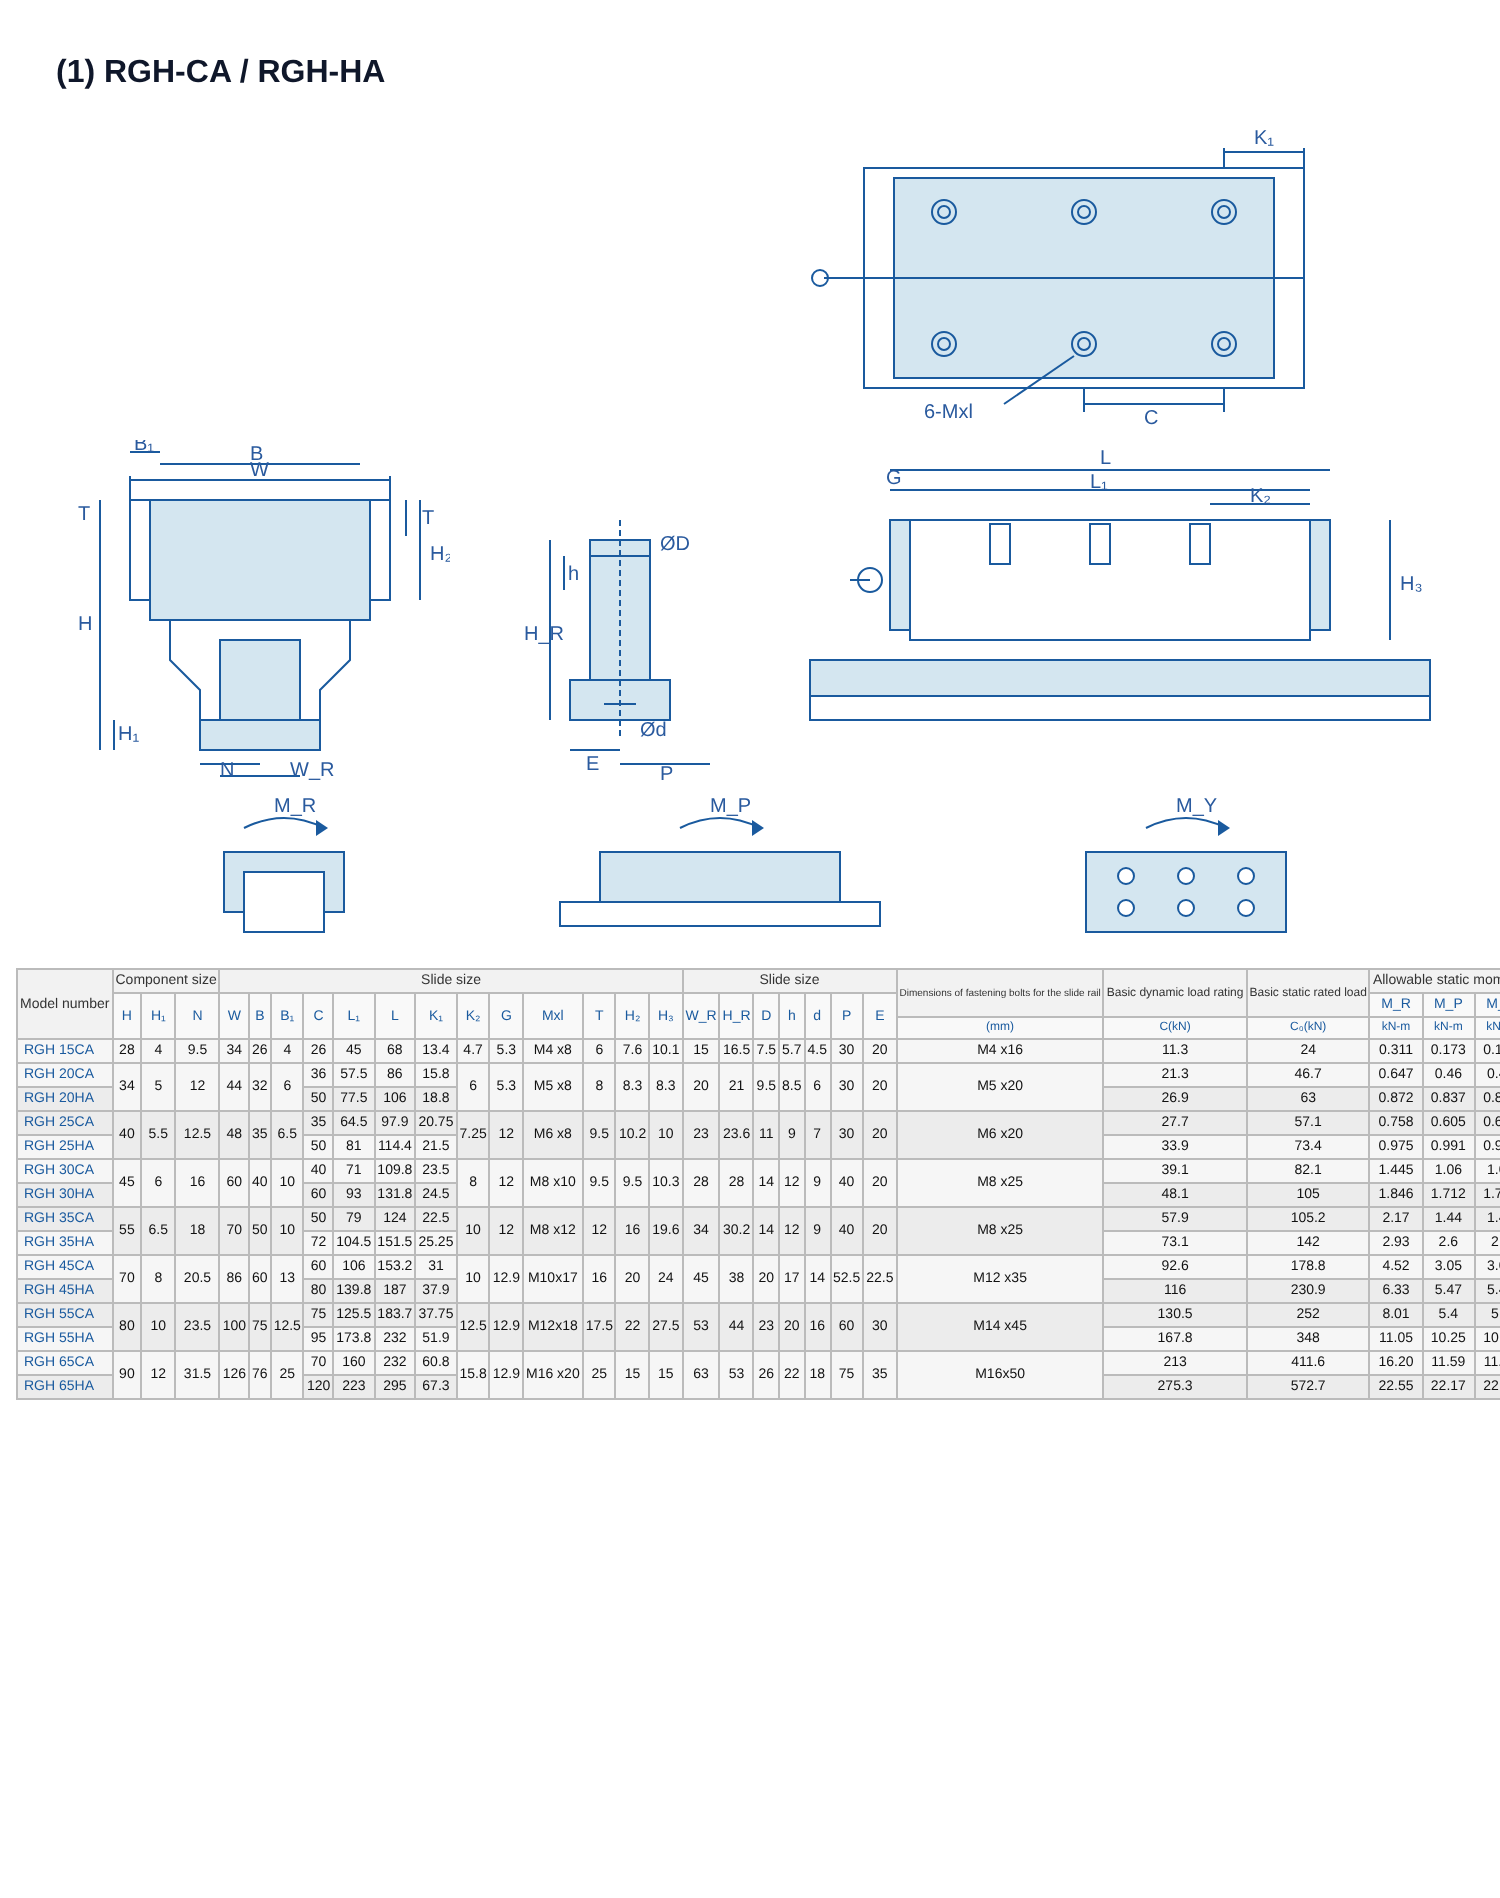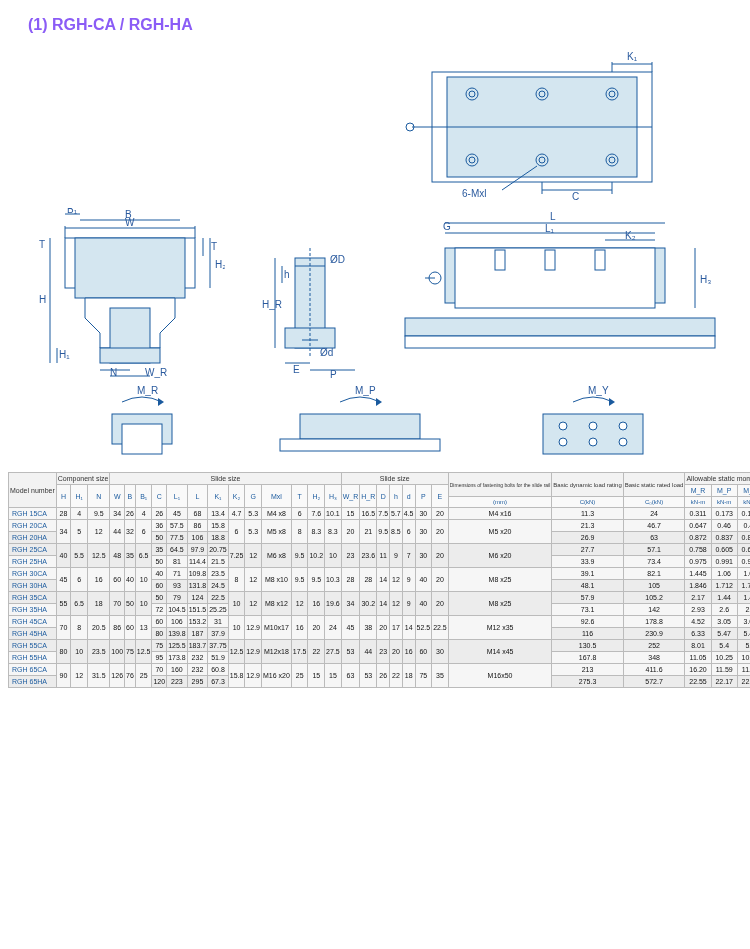--- a/index.html
+++ b/index.html
@@ -7,22 +7,22 @@
     margin: 0;
     padding: 8px;
     font-family: Arial, sans-serif;
     background: #fff;
     color: #111;
     width: 750px;
   }
   .title {
     font-size: 16px;
     font-weight: bold;
-    color: #8b5cf6;
-    margin: 8px 0 8px 20px;
+    color: #0f172a;
+    margin: 20px 0 8px 20px;
   }
   .diagram-area {
     width: 100%;
     margin-bottom: 8px;
   }
   .diagram-row {
     display: flex;
     justify-content: space-around;
     align-items: center;
     margin-bottom: 6px;

